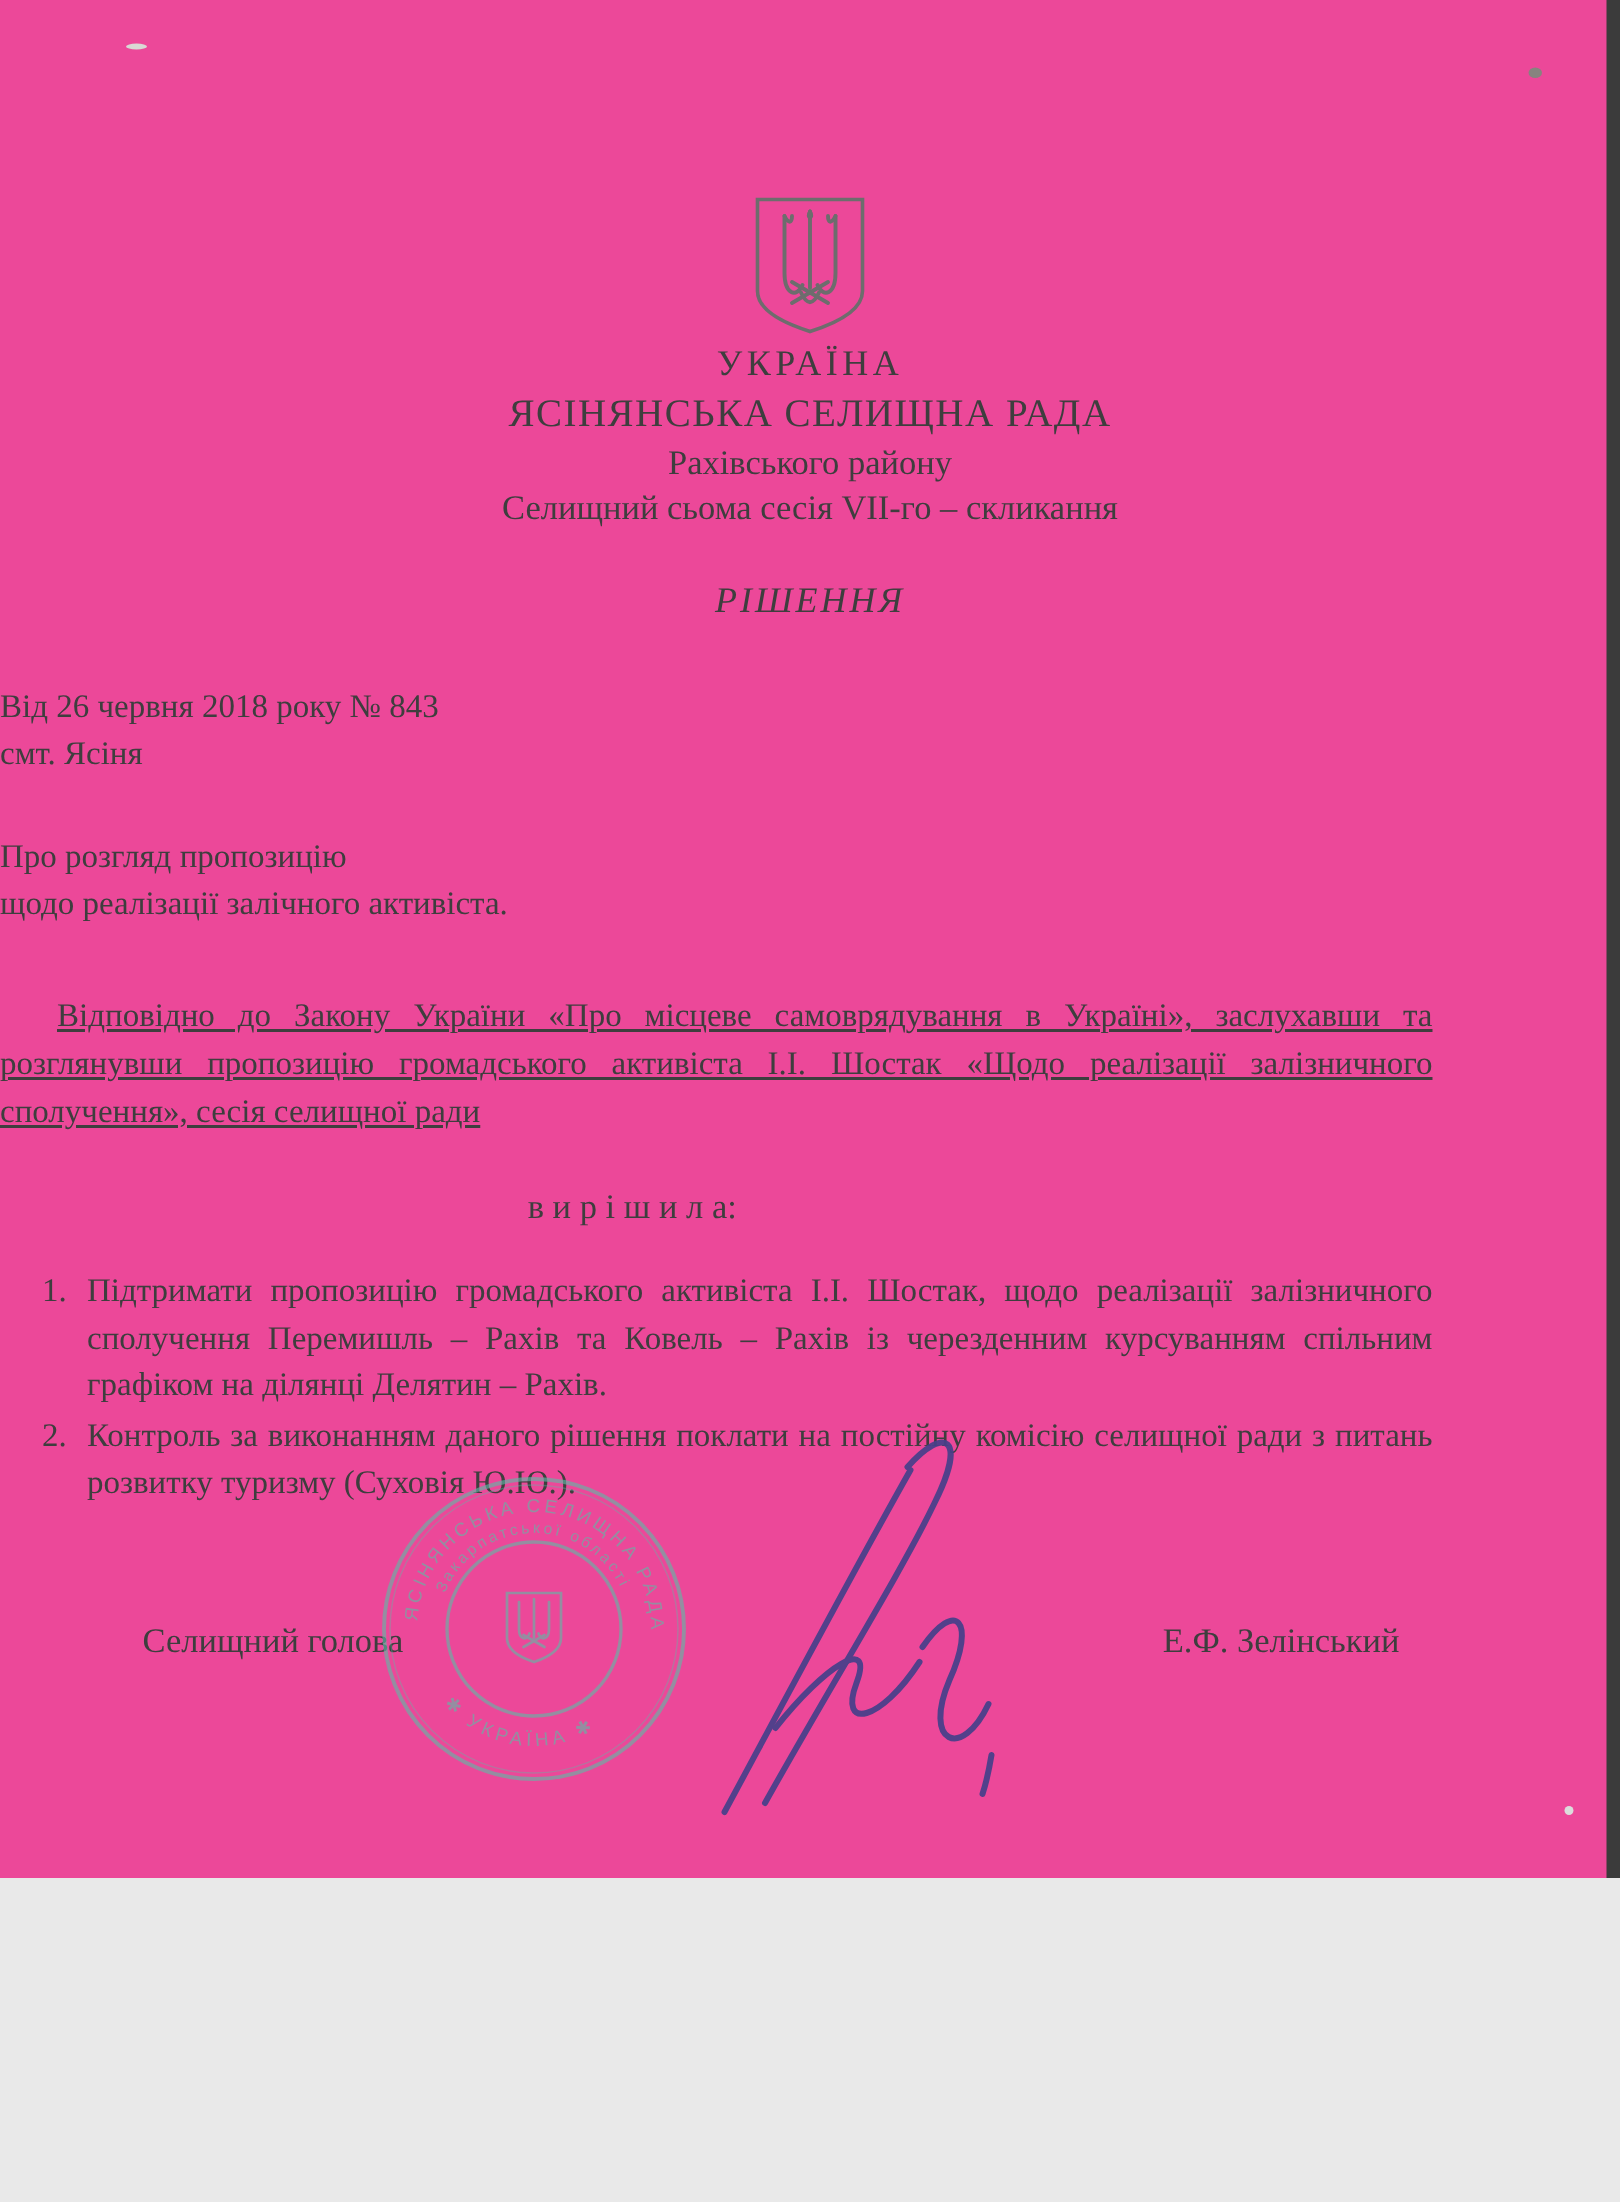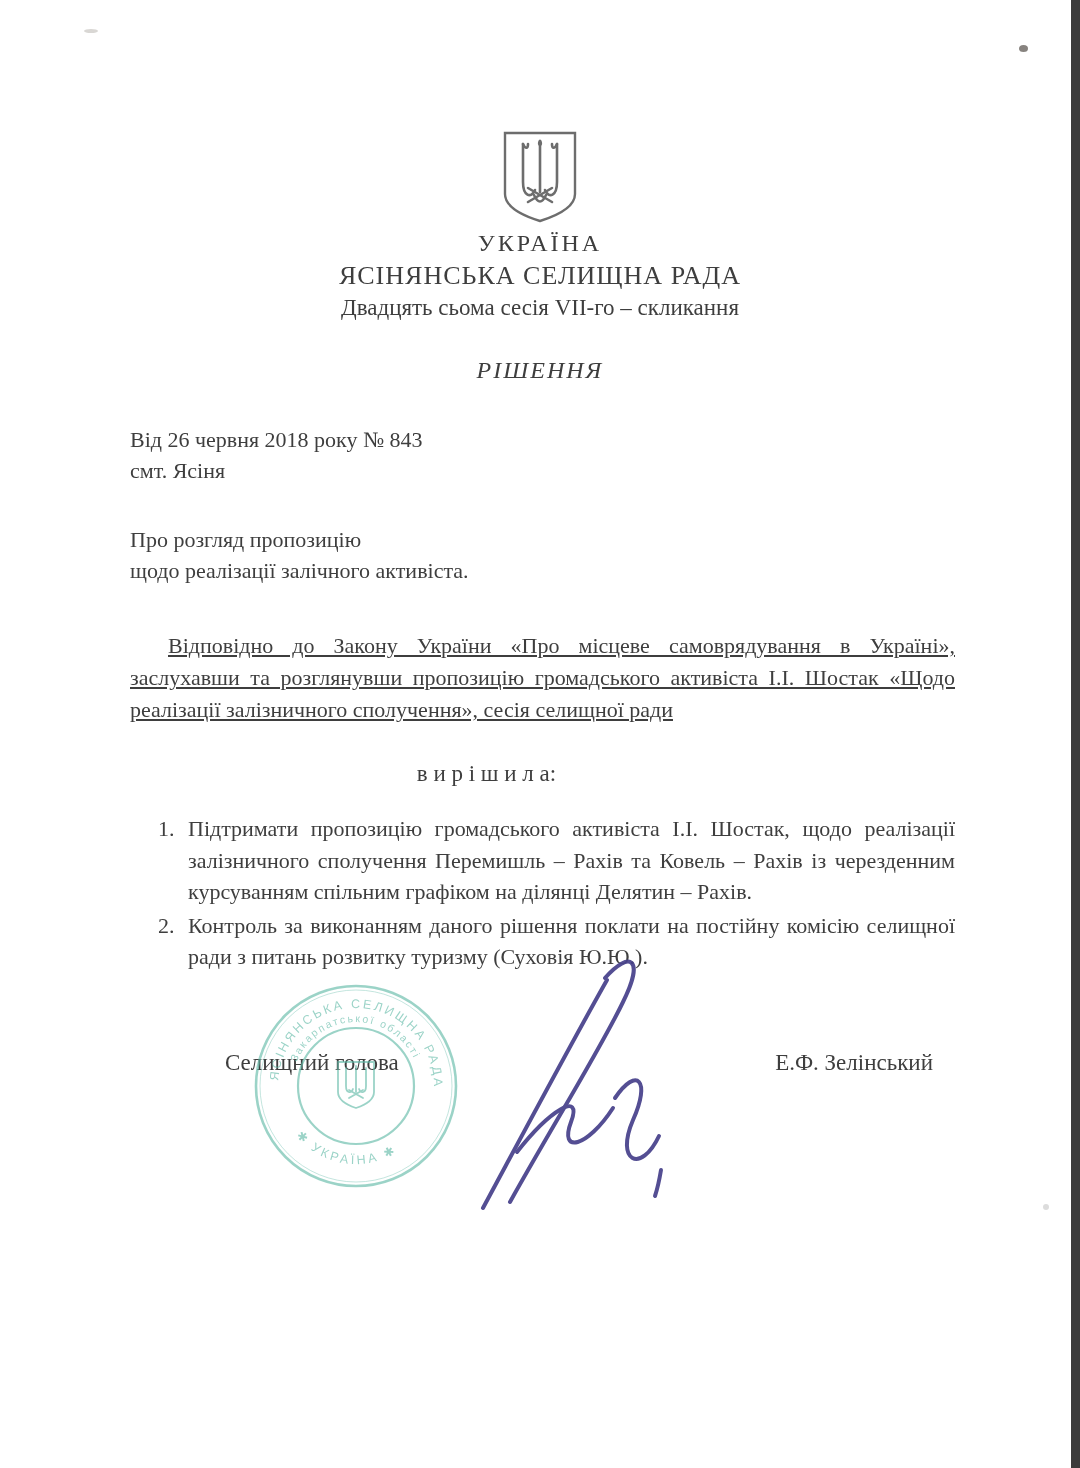--- a/index.html
+++ b/index.html
@@ -1,39 +1,39 @@
 <!DOCTYPE html>
 <html><head>
 <meta charset="utf-8">
 <style>
   html,body{margin:0;padding:0;background:#e9e9e9;}
   .page{
     position:relative;
-    width:1080px;height:1468px;
+    width:1080px;height:1252px;
     margin:0 auto;
-    background:#ffffff;
+    background:#ec4899;
     font-family:"Liberation Serif", serif;
     color:#3e3e3e;
     overflow:hidden;
   }
   .scan-edge{position:absolute;top:0;right:0;width:9px;height:100%;background:#3b3b3b;}
   .speck{position:absolute;border-radius:50%;}
   .speck-tr{left:1019px;top:45px;width:9px;height:7px;background:#87837f;}
   .speck-tl{left:84px;top:29px;width:14px;height:4px;background:#d9d7d4;}
   .speck-br{left:1043px;top:1204px;width:6px;height:6px;background:#dcdcdc;}
 
   .emblem{display:block;margin:130px auto 6px auto;}
   .c{text-align:center;}
   .country{font-size:24px;letter-spacing:3px;}
   .council{font-size:26px;margin-top:4px;letter-spacing:1px;}
   .district{font-size:23px;margin-top:5px;}
   .session{font-size:23px;margin-top:4px;}
   .doctype{font-size:24px;letter-spacing:2px;margin-top:36px;font-style:italic;}
 
-  .col{margin-left:130px;margin-right:125px;font-size:22px;line-height:31px;}
+  .col{margin-right:125px;font-size:22px;line-height:31px;}
   .dateblock{margin-top:40px;}
   .subject{margin-top:38px;}
   .body-par{margin-top:44px;text-align:justify;text-indent:38px;line-height:32px;text-decoration:underline;}
   .decision{margin-top:32px;text-align:center;padding-right:112px;font-size:23px;}
 
   .list{margin-top:24px;}
   .list-item{display:flex;margin-left:28px;margin-bottom:2px;}
   .list-num{width:30px;flex:none;}
   .list-text{flex:1;text-align:justify;line-height:31.5px;}
 
@@ -64,21 +64,22 @@
       <path d="M56 14 C53 20 51 18 51 14"></path>
       <path d="M39 11 C36 16 42 16 39 11"></path>
       <path d="M27 72 L51 58"></path>
       <path d="M27 58 L51 72"></path>
       <path d="M33 65 Q39 78 45 65"></path>
     </g>
   </svg>
 
   <div class="c country">УКРАЇНА</div>
   <div class="c council">ЯСІНЯНСЬКА СЕЛИЩНА РАДА</div>
-  <div class="c session">Двадцять сьома сесія VII-го – скликання</div>
+  <div class="c district">Рахівського району</div>
+  <div class="c session">Селищний сьома сесія VII-го – скликання</div>
 
   <div class="c doctype">РІШЕННЯ</div>
 
   <div class="col dateblock">
     <div>Від 26 червня 2018 року № 843</div>
     <div>смт. Ясіня</div>
   </div>
 
   <div class="col subject">
     <div>Про розгляд пропозицію</div>

